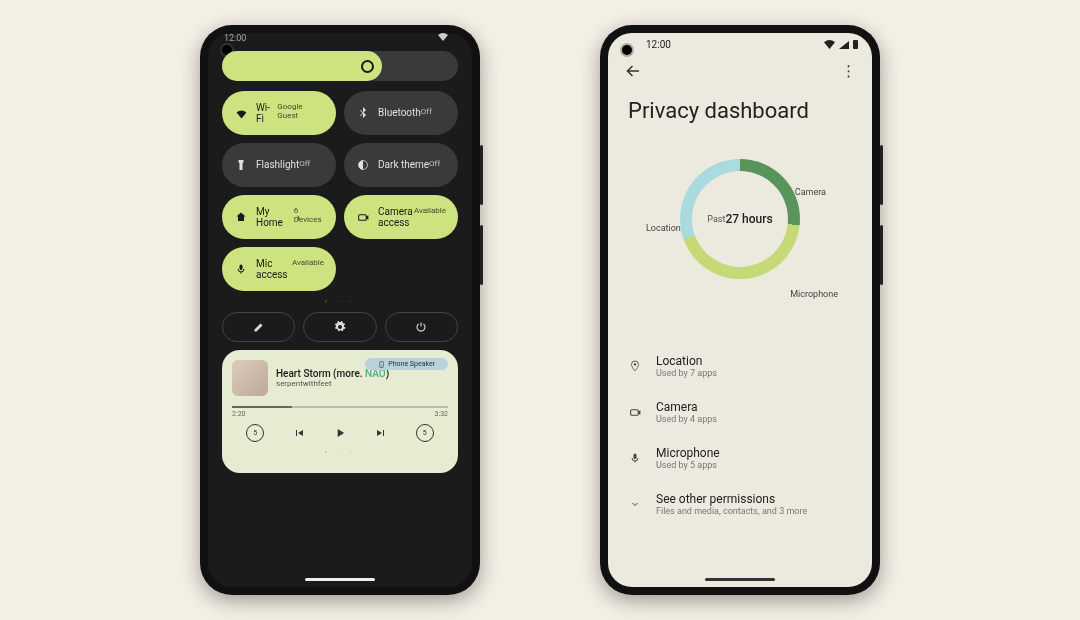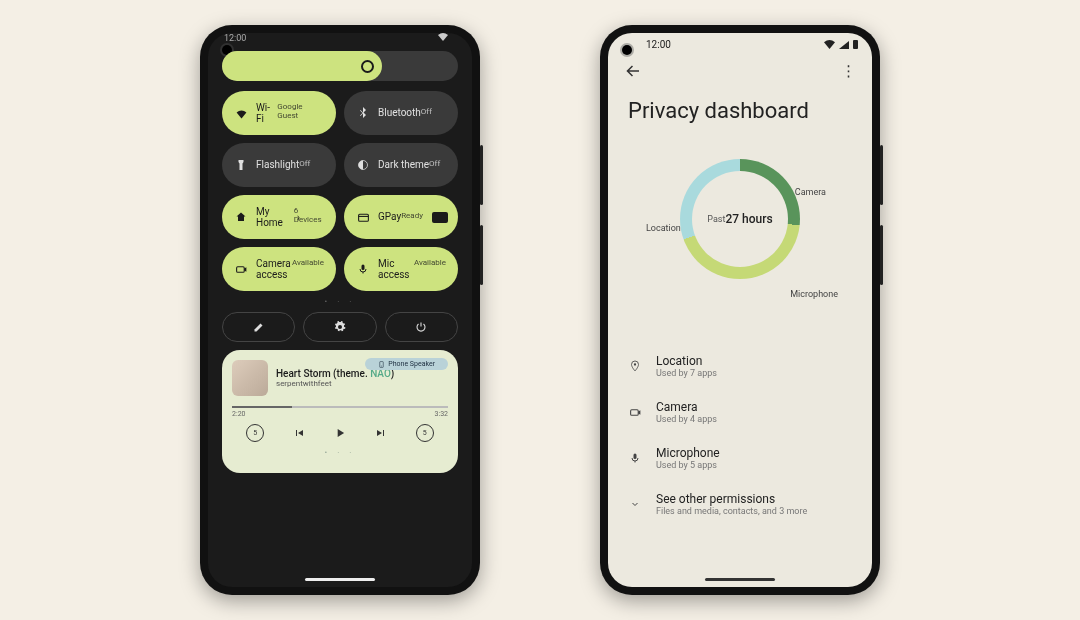--- a/index.html
+++ b/index.html
@@ -234,33 +234,20 @@
           </span>
           <span class="txt">
             <span>My Home</span>
             <span class="sub">6 Devices</span>
           </span>
           <span class="chev">›</span>
         </div>
         <div class="tile on">
           <span class="ic">
             <svg width="13" height="13" viewBox="0 0 24 24">
-              <rect x="3" y="6" width="18" height="13" rx="2" fill="none" stroke="currentColor" stroke-width="2"></rect>
-              <rect x="3" y="9" width="18" height="2" fill="currentColor"></rect>
-            </svg>
-          </span>
-          <span class="txt">
-            <span>GPay</span>
-            <span class="sub">Ready</span>
-          </span>
-          <span class="card-glyph"></span>
-        </div>
-        <div class="tile on">
-          <span class="ic">
-            <svg width="13" height="13" viewBox="0 0 24 24">
               <rect x="3" y="7" width="14" height="10" rx="2" fill="none" stroke="currentColor" stroke-width="2"></rect>
               <path d="M17 10l4-2v8l-4-2z" fill="currentColor"></path>
             </svg>
           </span>
           <span class="txt">
             <span>Camera access</span>
             <span class="sub">Available</span>
           </span>
         </div>
         <div class="tile on">
@@ -295,21 +282,21 @@
             <path fill="none" stroke="#ddd" stroke-width="2.2" d="M12 3v8M7 6a8 8 0 1010 0"></path>
           </svg>
       </div>
     </div>
 
     <div class="media">
       <div class="media-top">
         <div class="art"></div>
         <div>
           <div class="track-title">
-            <span>Heart Storm (theme. </span><span class="ft">NAO</span><span>)</span>
+            <span>Heart Storm (more. </span><span class="ft">NAO</span><span>)</span>
           </div>
           <div class="track-artist">serpentwithfeet</div>
         </div>
         <div class="out-pill">
           <svg width="7" height="7" viewBox="0 0 24 24">
               <rect x="6" y="2" width="12" height="20" rx="2" fill="none" stroke="#234" stroke-width="2"></rect>
               <circle cx="12" cy="17" r="1.5" fill="#234"></circle>
             </svg>
           <span>Phone Speaker</span>
         </div>

